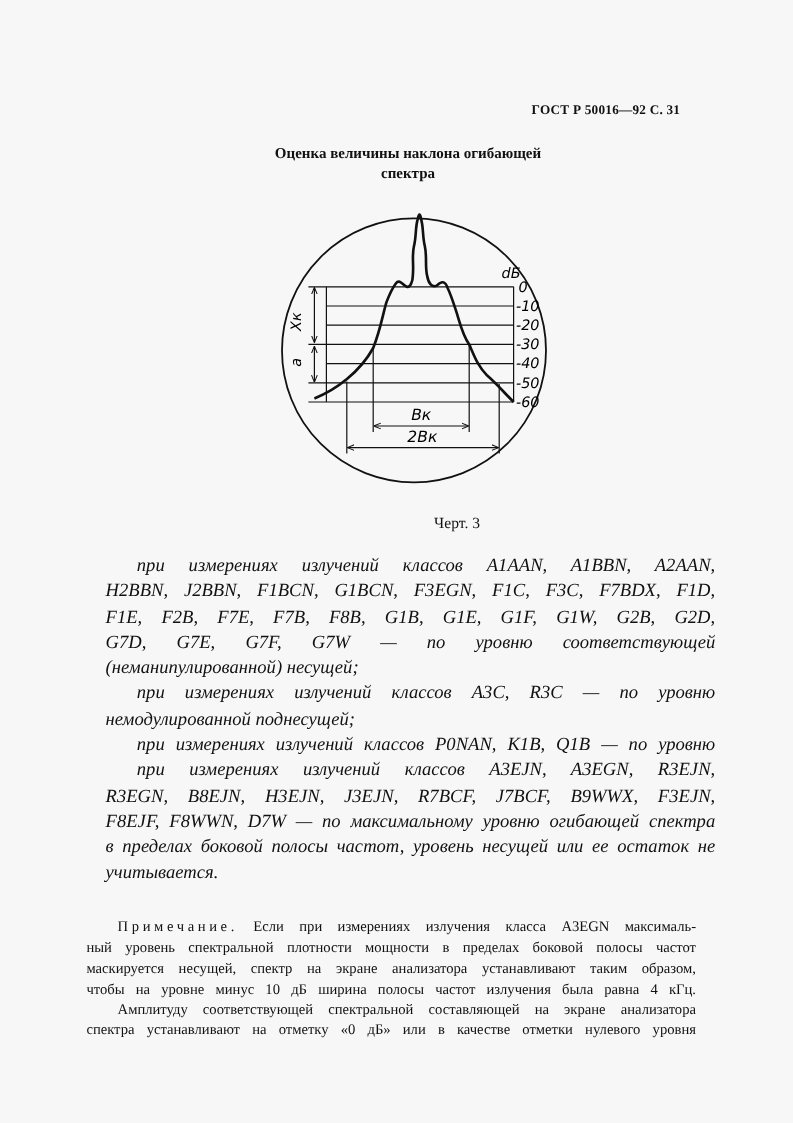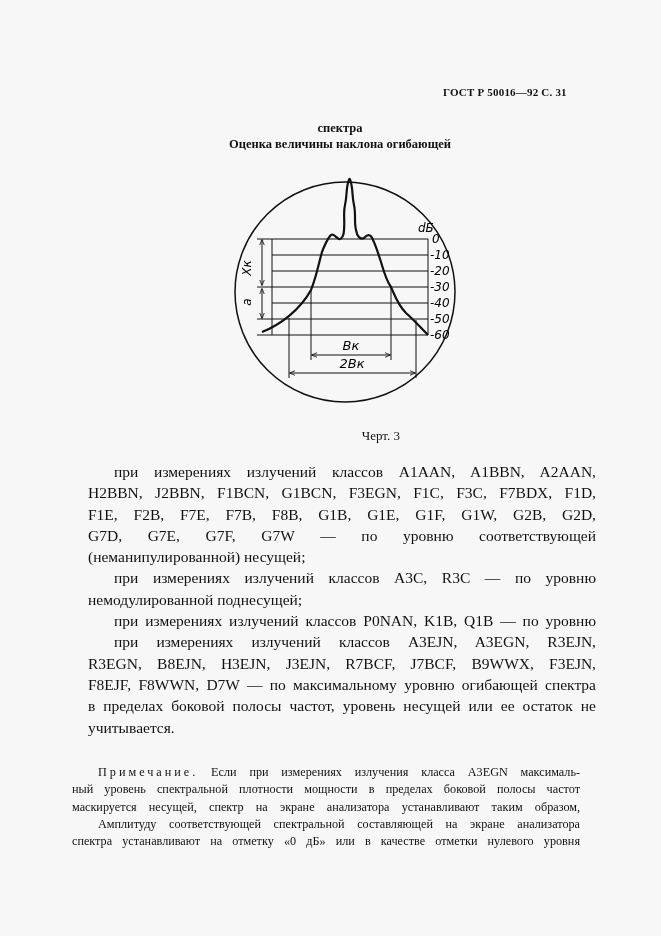--- a/index.html
+++ b/index.html
@@ -3,37 +3,37 @@
 <meta charset="utf-8">
 <style>
   html, body { margin: 0; padding: 0; background: #f7f7f7; }
   body { width: 661px; height: 936px; position: relative; overflow: hidden;
          font-family: "Liberation Serif", "DejaVu Serif", serif; color: #111; }
   .header { position: absolute; left: 443px; top: 86px; font-weight: bold; font-size: 11px; letter-spacing: 0.2px; white-space: nowrap; }
   .fig-title { position: absolute; left: 190px; top: 120px; width: 300px; text-align: center; font-weight: bold; font-size: 12.5px; line-height: 16px; }
   .diagram { position: absolute; left: 225px; top: 165px; }
   .caption { position: absolute; left: 280px; top: 428px; width: 120px; text-align: right; font-size: 13px; }
   .body-text { position: absolute; left: 88px; top: 461px; width: 508px; font-size: 15.5px; line-height: 21.3px; }
-  .body-text p { margin: 0; text-align: justify; text-align-last: justify; }
+  .body-text p { margin: 0; text-align: justify; text-align-last: justify; font-style: italic; }
   .body-text p .ind { display: inline-block; width: 26px; }
   .body-text p.last { text-align-last: left; }
   .note { position: absolute; left: 72px; top: 764px; width: 508px; font-size: 12.2px; line-height: 17.3px; }
   .note p { margin: 0; text-align: justify; text-align-last: justify; }
   .note .ind { display: inline-block; width: 26px; }
   .note .spaced { letter-spacing: 3px; }
   svg text { font-family: "DejaVu Sans", sans-serif; font-style: italic; }
 </style>
 </head>
 <body>
 
 <div class="header">ГОСТ Р 50016—92 С. 31</div>
 
 <div class="fig-title">
+  <div>Оценка величины наклона огибающей</div>
   <div>спектра</div>
-  <div>Оценка величины наклона огибающей</div>
 </div>
 
 <svg class="diagram" width="240" height="260" viewBox="225 165 240 260" xmlns="http://www.w3.org/2000/svg">
   <defs>
     <marker id="arr" viewBox="0 0 10 10" refX="9" refY="5" markerWidth="6" markerHeight="6" orient="auto-start-reverse">
       <path d="M0,1 L10,5 L0,9" fill="none" stroke="#111" stroke-width="1.4"></path>
     </marker>
   </defs>
 
   <circle cx="345" cy="292" r="110" fill="none" stroke="#111" stroke-width="1.5"></circle>
@@ -104,15 +104,16 @@
   <p>R3EGN, B8EJN, H3EJN, J3EJN, R7BCF, J7BCF, B9WWX, F3EJN,</p>
   <p>F8EJF, F8WWN, D7W — по максимальному уровню огибающей спектра</p>
   <p>в пределах боковой полосы частот, уровень несущей или ее остаток не</p>
   <p class="last">учитывается.</p>
 </div>
 
 <div class="note">
   <p><span class="ind"></span><span class="spaced">Примечание.</span> <span>Если при измерениях излучения класса A3EGN максималь-</span></p>
   <p>ный уровень спектральной плотности мощности в пределах боковой полосы частот</p>
   <p>маскируется несущей, спектр на экране анализатора устанавливают таким образом,</p>
+  <p>чтобы на уровне минус 10 дБ ширина полосы частот излучения была равна 4 кГц.</p>
   <p><span class="ind"></span><span>Амплитуду соответствующей спектральной составляющей на экране анализатора</span></p>
   <p>спектра устанавливают на отметку «0 дБ» или в качестве отметки нулевого уровня</p>
 </div>
 
 </body></html>

